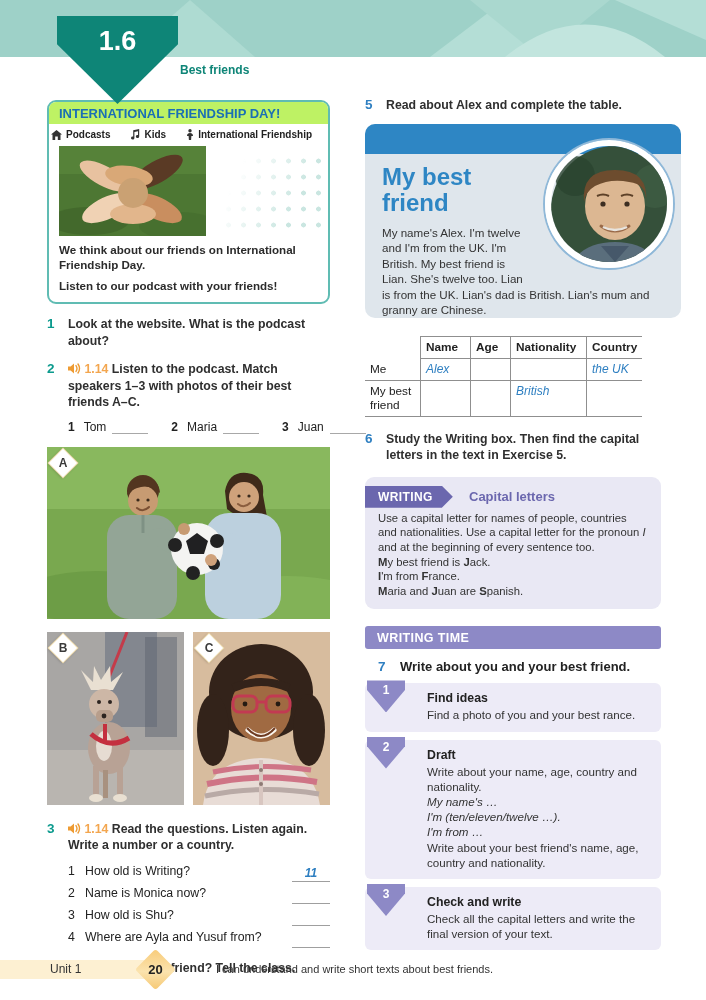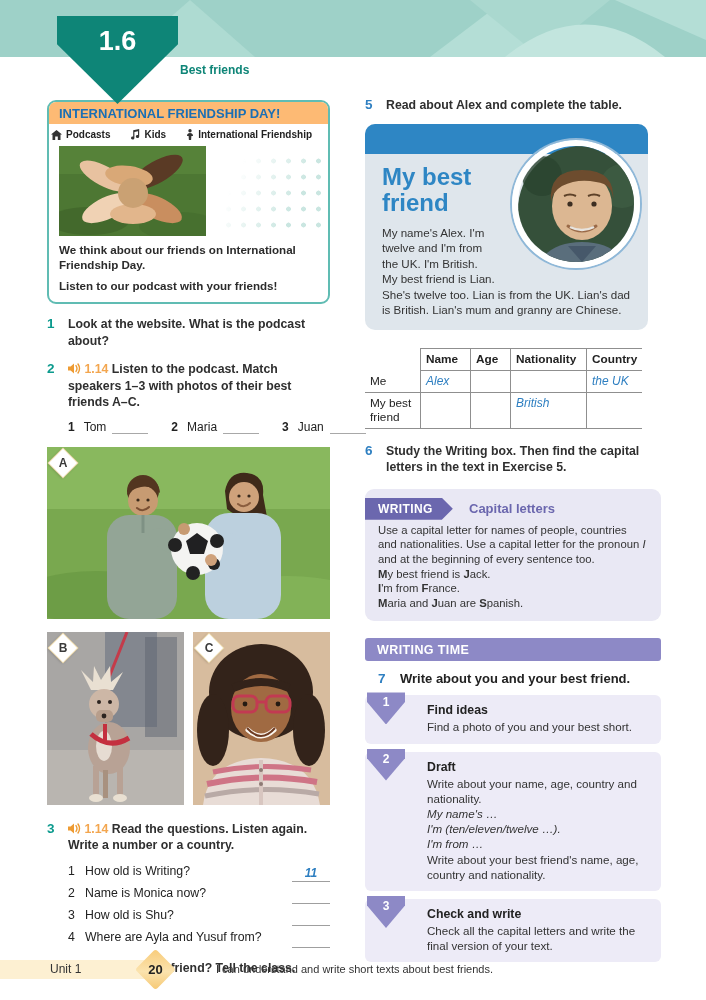--- a/index.html
+++ b/index.html
@@ -15,21 +15,21 @@
   .chevron .lesson { display:inline-block; margin-top:10px; color:#fff; font-weight:bold; font-size:27px; }
   .header-title { position:absolute; left:180px; top:13px; z-index:3; color:#fff; font-weight:bold; font-size:25px; letter-spacing:.2px; }
   .header-sub { position:absolute; left:180px; top:63px; z-index:3; color:#0e8577; font-weight:bold; font-size:12px; }
 
   
   .col-left  { position:absolute; left:47px;  top:100px; width:283px; }
   .col-right { position:absolute; left:365px; top:97px;  width:296px; }
 
   
   .wfd { border:2px solid #60bcb3; border-radius:9px; overflow:hidden; background:#fff; }
-  .wfd-header { background:#fdba74; color:#1a6fb5; font-weight:bold; font-size:13px; padding:4px 10px 3px; }
+  .wfd-header { background:#bef264; color:#1a6fb5; font-weight:bold; font-size:13px; padding:4px 10px 3px; }
   .wfd-nav { display:flex; gap:20px; align-items:center; padding:5px 2px 3px; }
   .wfd-nav .navitem { display:flex; align-items:center; gap:4px; font-size:10px; font-weight:bold; color:#222; }
   .wfd-media { position:relative; padding:3px 10px 2px; height:96px; }
   .hands-img { width:147px; height:90px; display:block; }
   .dots { position:absolute; left:172px; top:10px; width:104px; height:80px;
           background:radial-gradient(#b9ded7 2.1px, transparent 2.6px); background-size:15px 16px; opacity:.75;
           -webkit-mask-image:linear-gradient(115deg, transparent 18%, #000 70%); mask-image:linear-gradient(115deg, transparent 18%, #000 70%); }
   .wfd-text { padding:4px 10px 9px; font-size:11.6px; font-weight:bold; color:#2b2b2b; line-height:1.28; }
   .wfd-text .p2 { margin-top:6px; }
 
@@ -60,21 +60,21 @@
                font-size:12px; font-weight:bold; color:#3a3a3a; }
 
   .qlist { margin:6px 0 0 21px; }
   .qrow { display:flex; align-items:flex-end; font-size:12.3px; color:#222; line-height:22px; }
   .qrow .qn { width:17px; flex:none; }
   .qrow .qt { flex:1; }
   .ansline { display:inline-block; width:38px; height:17px; border-bottom:1.2px solid #9f9f9f;
              text-align:center; color:#2e7fc1; font-style:italic; font-weight:bold; font-size:12px; line-height:17px; }
 
   
-  .rcard { position:relative; margin-top:10px; width:283px; background:#dfe6ec; border-radius:10px; padding-bottom:12px; }
+  .rcard { position:relative; margin-top:10px; width:316px; background:#dfe6ec; border-radius:10px; }
   .rbar { height:30px; background:#2e86c4; border-radius:10px 10px 0 0; }
   .rcircle { position:absolute; top:16px; right:8px; width:128px; height:128px; border-radius:50%;
              border:6px solid #fff; box-shadow:0 0 0 2px #8fb8d8; overflow:hidden; z-index:2; }
   .rtitle { margin:10px 0 0 17px; font-size:24px; line-height:26px; font-weight:bold; color:#2e86c4; width:135px; }
   .rbody { margin:9px 17px 0; font-size:11.6px; line-height:15.5px; color:#333; }
   .rspacer { float:right; width:136px; height:52px; }
 
   
   .ftable { display:grid; grid-template-columns:55px 50px 40px 76px 56px; margin-top:18px; width:279px; font-size:11.8px; color:#222; }
   .ftable .cell { padding:3px 5px 4px; line-height:14px; }
@@ -422,21 +422,21 @@
       <div class="wtime-header">WRITING TIME</div>
 
       <div class="ex7">
         <span class="num num-blue">7</span>
         <span class="body">Write about you and your best friend.</span>
       </div>
 
       <div class="step">
         <span class="sdiamond"><span>1</span></span>
         <div class="stitle">Find ideas</div>
-        <div class="sline">Find a photo of you and your best short.</div>
+        <div class="sline">Find a photo of you and your best rance.</div>
       </div>
 
       <div class="step">
         <span class="sdiamond"><span>2</span></span>
         <div class="stitle">Draft</div>
         <div class="sline">Write about your name, age, country and nationality.</div>
         <div class="sline it">My name's …</div>
         <div class="sline it">I'm (ten/eleven/twelve …).</div>
         <div class="sline it">I'm from …</div>
         <div class="sline">Write about your best friend's name, age, country and nationality.</div>

